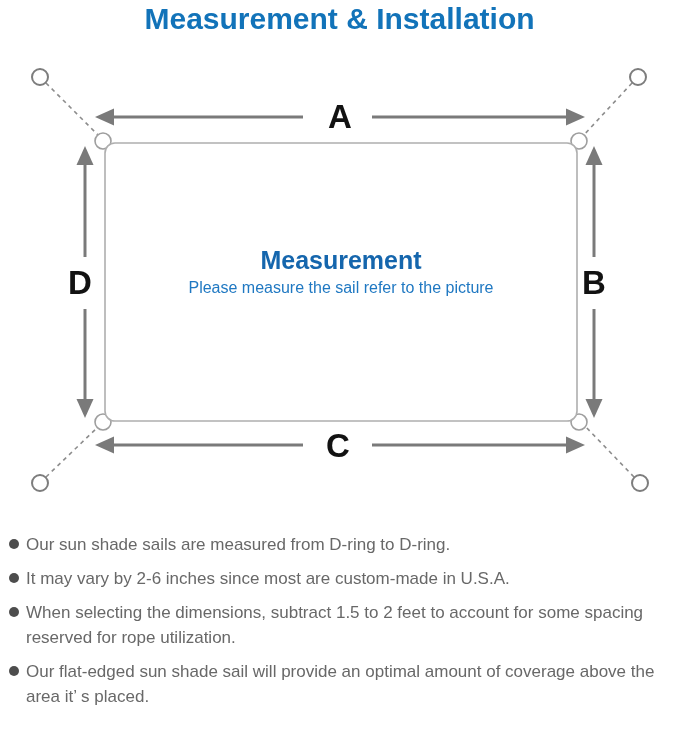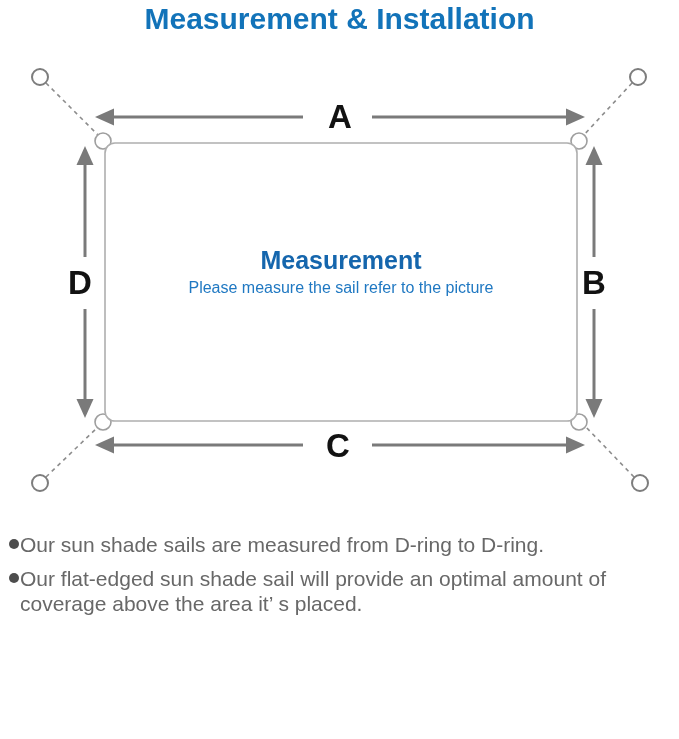--- a/index.html
+++ b/index.html
@@ -19,21 +19,21 @@
   .anchor { fill: #ffffff; stroke: #7d7d7d; stroke-width: 2; }
   .dring  { fill: #ffffff; stroke: #9e9e9e; stroke-width: 1.6; }
   .sail   { fill: #ffffff; stroke: #aeaeae; stroke-width: 1.6; }
   .aline  { stroke: #7a7a7a; stroke-width: 3; fill: none; }
   .ahead  { fill: #7a7a7a; stroke: none; }
   .dimlab { fill: #121212; font-size: 33px; font-weight: bold; text-anchor: middle; font-family: "Liberation Sans", sans-serif; }
   .cheads { fill: #1566ad; font-size: 25px; font-weight: bold; text-anchor: middle; font-family: "Liberation Sans", sans-serif; }
   .csub   { fill: #1f78c2; font-size: 16px; text-anchor: middle; font-family: "Liberation Sans", sans-serif; }
 
   .bullets { position: absolute; top: 532px; left: 9px; width: 662px; }
-  .bullet  { display: flex; gap: 1px; margin-bottom: 9px; font-size: 21px; line-height: 25px; color: #686868; }
+  .bullet  { display: flex; gap: 7px; margin-bottom: 9px; font-size: 17px; line-height: 25px; color: #686868; }
   .dot     { width: 10px; height: 10px; border-radius: 50%; background: #4d4d4d; flex: 0 0 10px; margin-top: 7px; }
   .bullet-text { flex: 1; }
 </style>
 </head>
 <body>
 
 <div class="stage">
 
   <h1 class="title">Measurement &amp; Installation</h1>
 
@@ -84,17 +84,25 @@
     <text class="csub" x="341" y="293">Please measure the sail refer to the picture</text>
   </svg>
 
   <div class="bullets">
     <div class="bullet">
       <span class="dot"></span>
       <span class="bullet-text">Our sun shade sails are measured from D-ring to D-ring.</span>
     </div>
     <div class="bullet">
       <span class="dot"></span>
+      <span class="bullet-text">It may vary by 2-6 inches since most are custom-made in U.S.A.</span>
+    </div>
+    <div class="bullet">
+      <span class="dot"></span>
+      <span class="bullet-text">When selecting the dimensions, subtract 1.5 to 2 feet to account for some spacing reserved for rope utilization.</span>
+    </div>
+    <div class="bullet">
+      <span class="dot"></span>
       <span class="bullet-text">Our flat-edged sun shade sail will provide an optimal amount of coverage above the area it’ s placed.</span>
     </div>
   </div>
 
 </div>
 
 </body></html>

